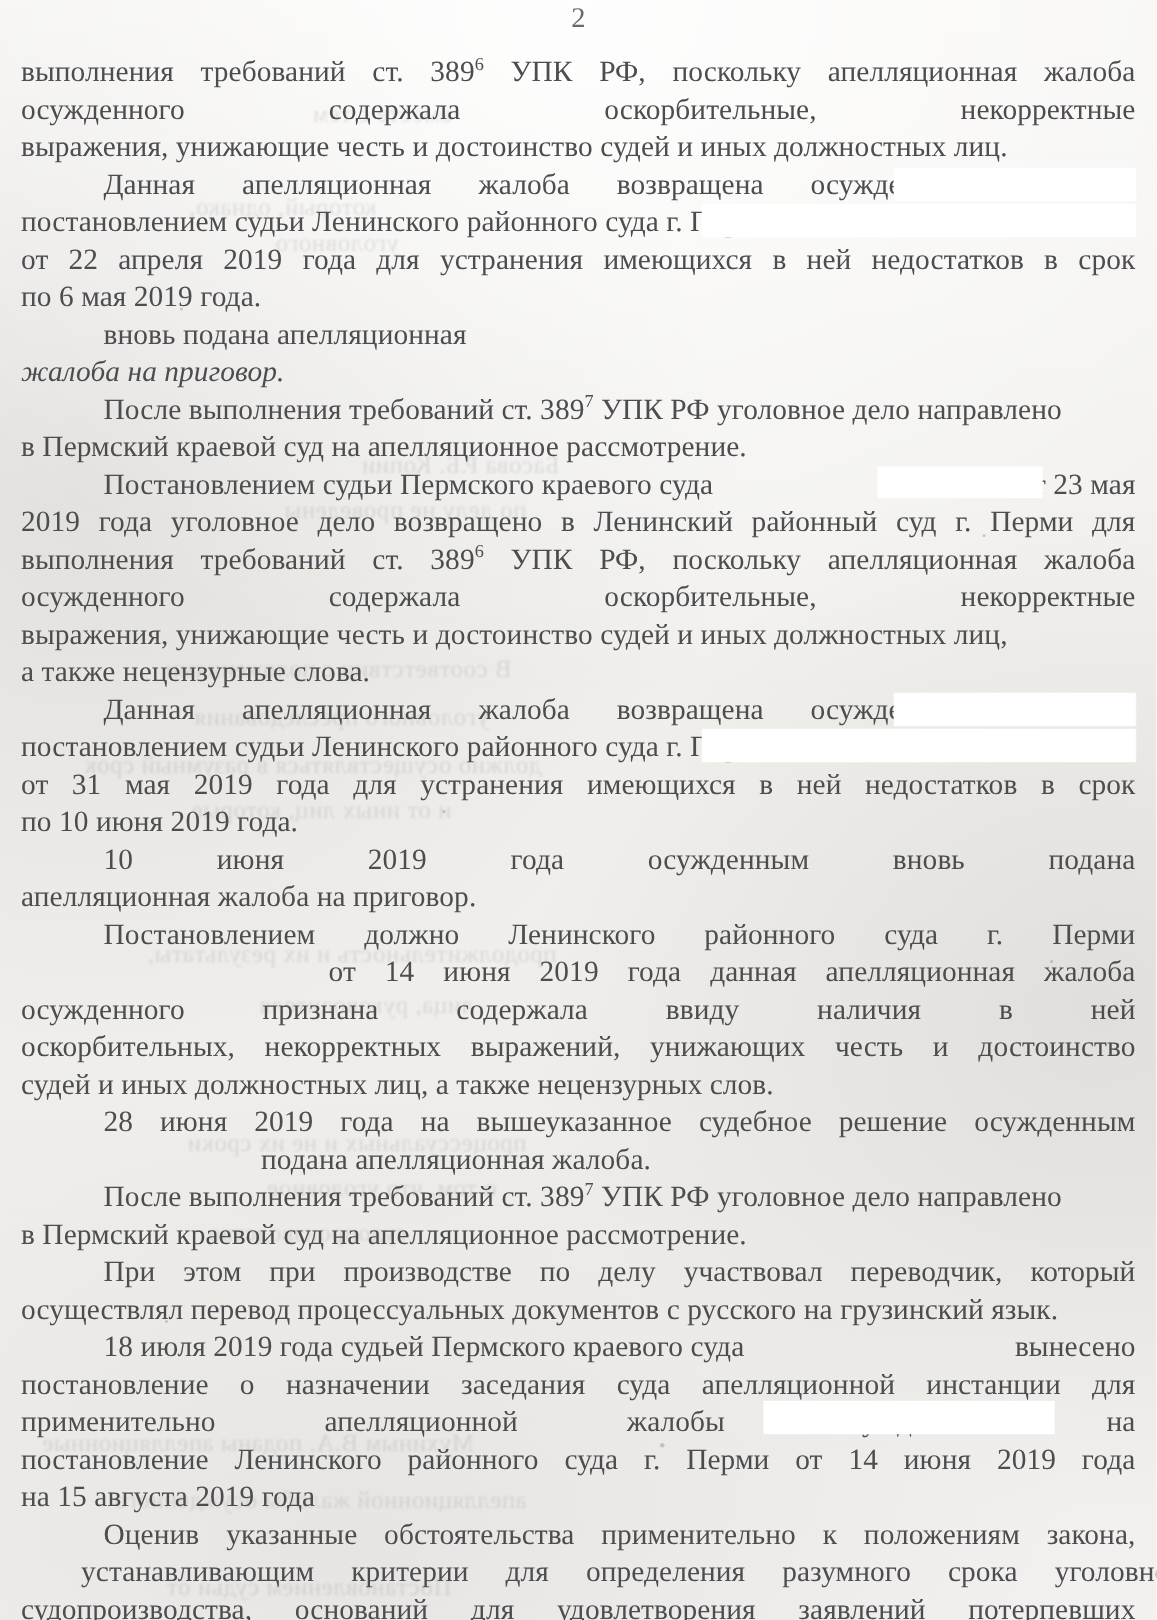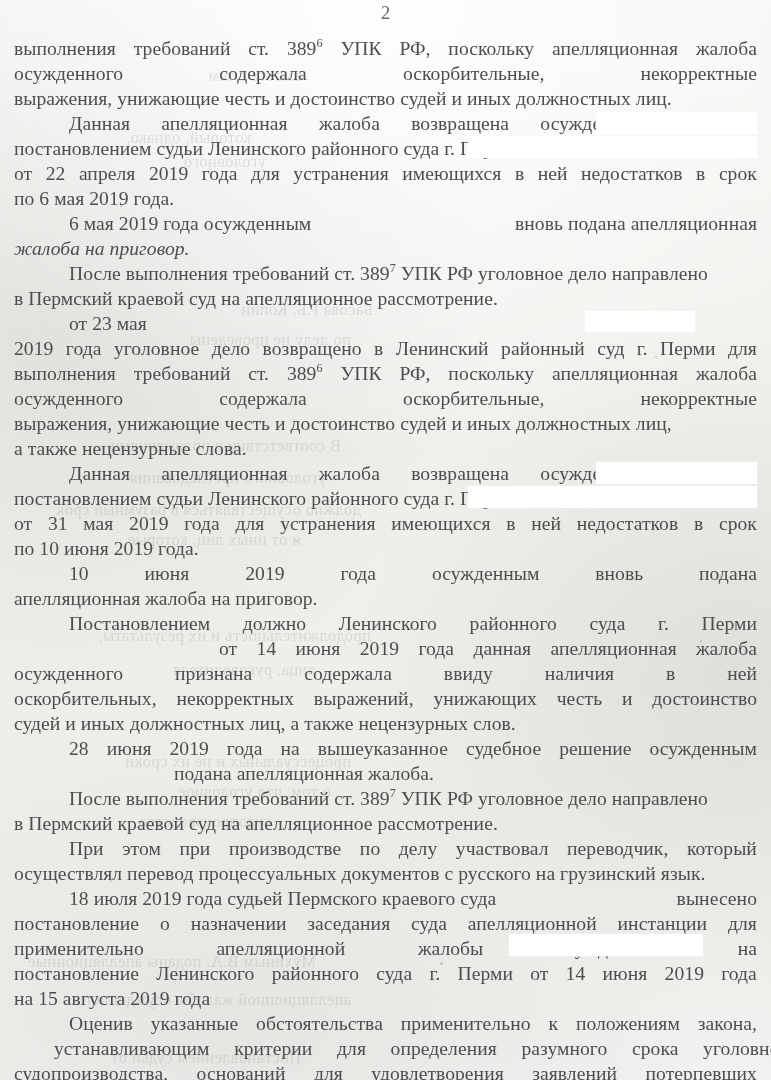--- a/index.html
+++ b/index.html
@@ -172,27 +172,27 @@
           <span class="w">устранения</span>
           <span class="w">имеющихся</span>
           <span class="w">в</span>
           <span class="w">ней</span>
           <span class="w">недостатков</span>
           <span class="w">в</span>
           <span class="w">срок</span>
         </div>
         <div class="line" style="top: 188px; left: 14px; width: 743px;">по 6 мая 2019 года.</div>
         <div class="line justify" style="top: 213px; left: 69px; width: 688px;">
-          <span class="w">6 мая 2019 года осужденным</span>
           <span class="w">вновь подана апелляционная</span>
         </div>
         <div class="line" style="top: 238px; left: 14px; width: 743px; font-style: italic;">жалоба на приговор.</div>
         <div class="line" style="top: 263px; left: 69px; width: 688px;">После выполнения требований ст. 389<sup>7</sup> УПК РФ уголовное дело направлено</div>
         <div class="line" style="top: 288px; left: 14px; width: 743px;">в Пермский краевой суд на апелляционное рассмотрение.</div>
         <div class="line justify" style="top: 313px; left: 69px; width: 688px;">
+          <span class="w">Постановлением судьи Пермского краевого суда</span>
           <span class="w">от 23 мая</span>
         </div>
         <div class="line justify" style="top: 338px; left: 14px; width: 743px;">
           <span class="w">2019</span>
           <span class="w">года</span>
           <span class="w">уголовное</span>
           <span class="w">дело</span>
           <span class="w">возвращено</span>
           <span class="w">в</span>
           <span class="w">Ленинский</span>

